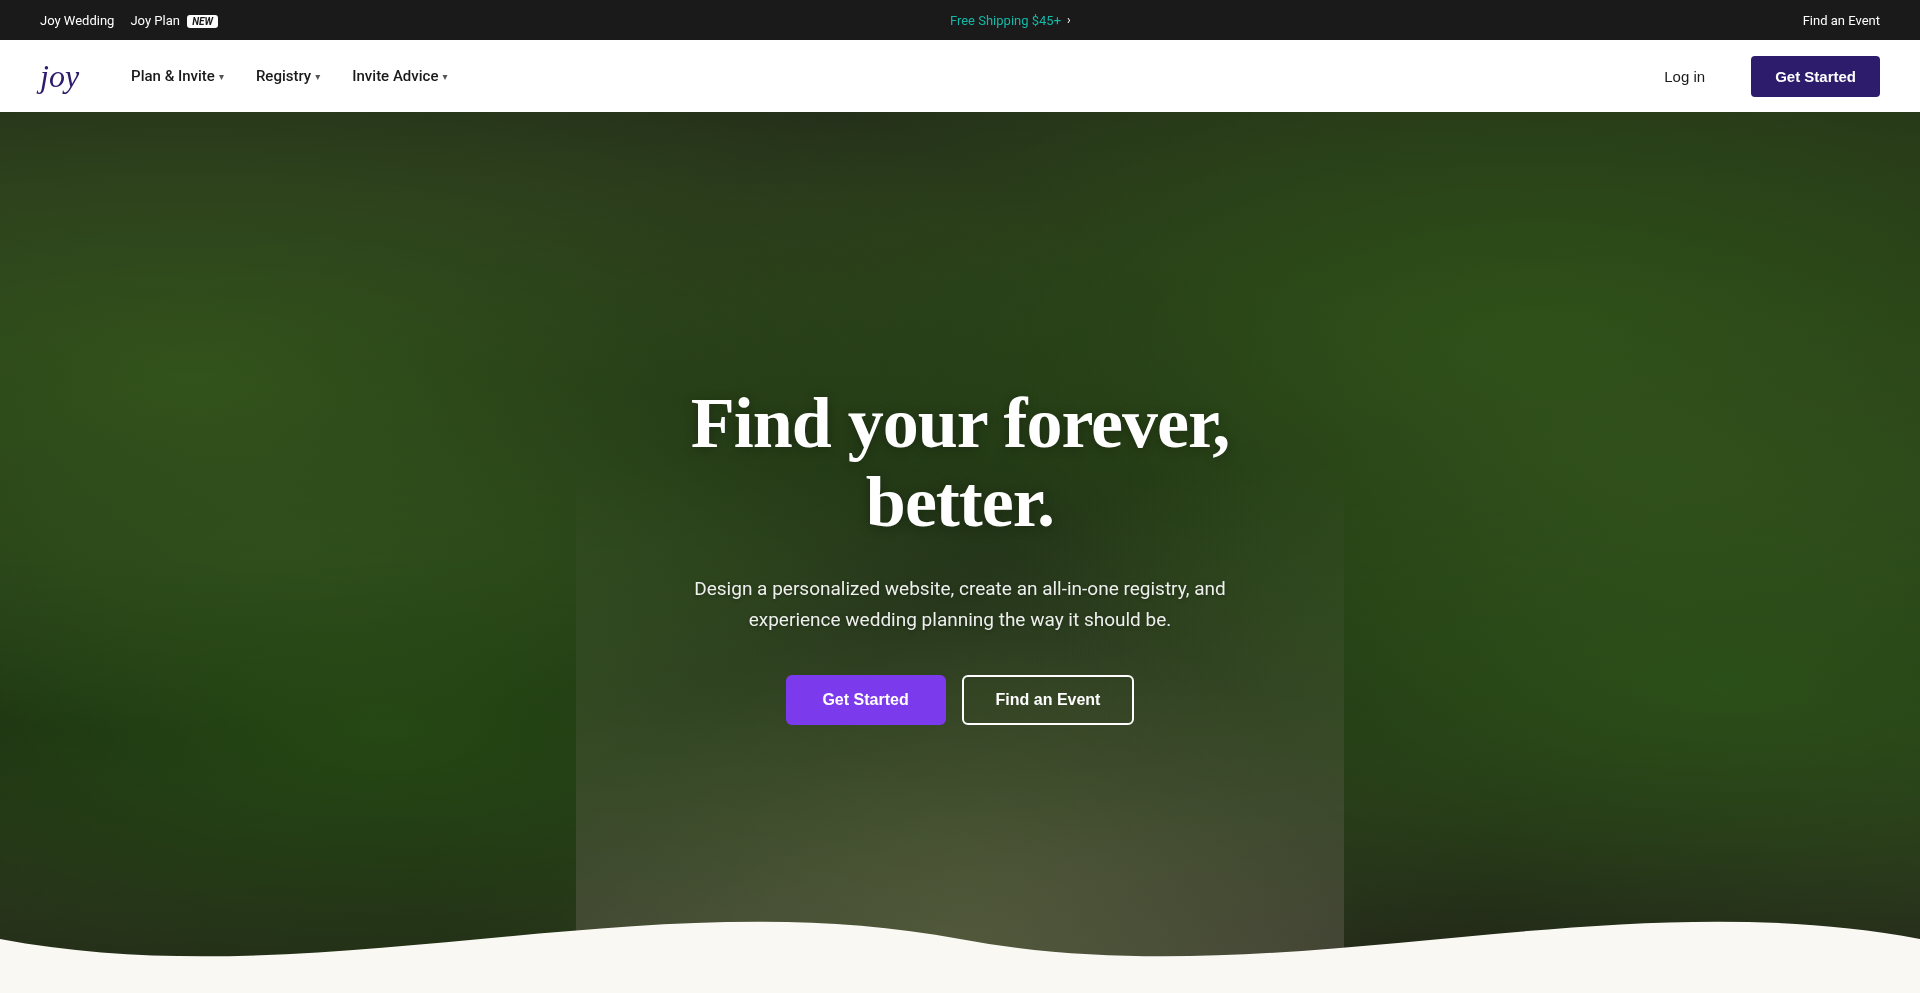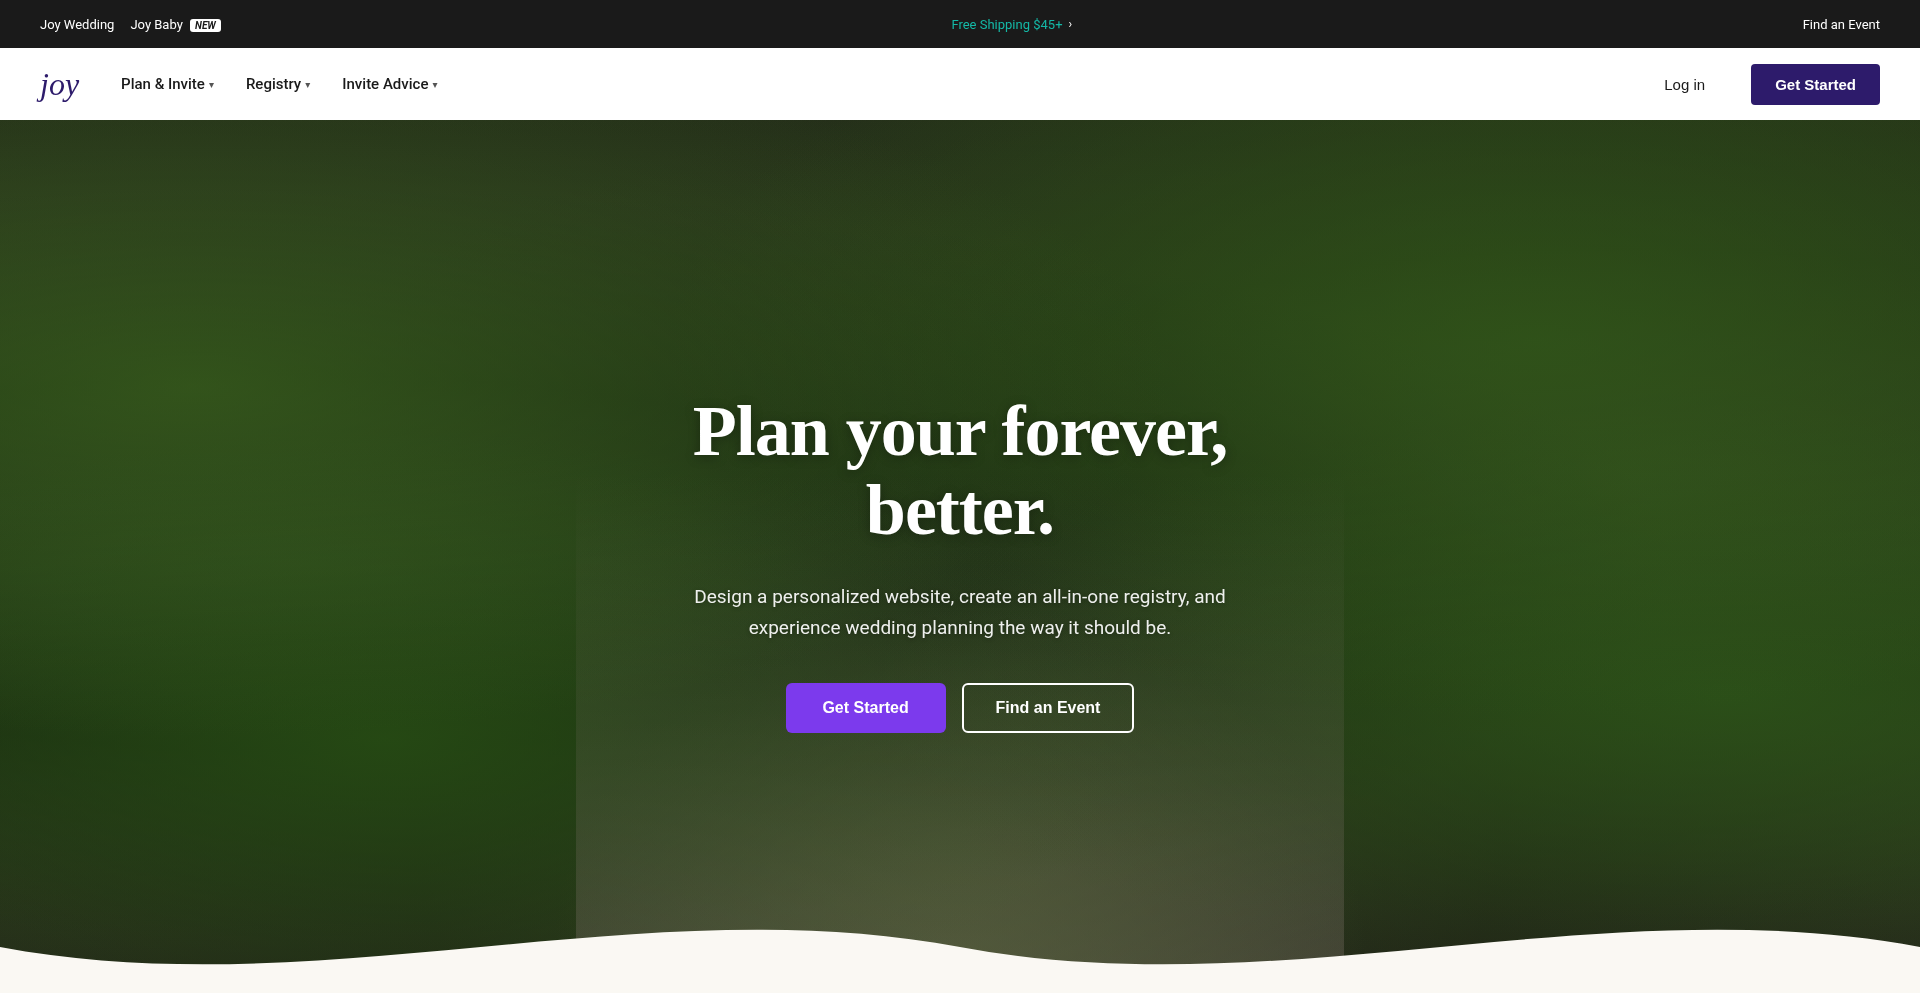--- a/index.html
+++ b/index.html
@@ -12,21 +12,21 @@
       font-family: -apple-system, BlinkMacSystemFont, 'Segoe UI', Roboto, sans-serif;
       width: 1920px;
       min-height: 993px;
       overflow-x: hidden;
     }
 
     
     .top-bar {
       background: #1a1a1a;
       color: #ffffff;
-      height: 48px;
+      height: 40px;
       display: flex;
       align-items: center;
       justify-content: space-between;
       padding: 0 40px;
       font-size: 13px;
     }
 
     .top-bar-left {
       display: flex;
       align-items: center;
@@ -82,21 +82,21 @@
       align-items: center;
       justify-content: space-between;
       padding: 0 40px;
       position: relative;
       z-index: 100;
     }
 
     .navbar-left {
       display: flex;
       align-items: center;
-      gap: 30px;
+      gap: 40px;
     }
 
     .logo {
       font-family: Georgia, serif;
       font-size: 32px;
       font-style: italic;
       color: #2d1b6b;
       font-weight: 400;
       cursor: pointer;
       text-decoration: none;
@@ -283,21 +283,21 @@
       height: 100%;
     }
   </style>
 </head>
 <body>
 
 <div class="top-bar">
   <div class="top-bar-left">
     <a class="top-bar-link">Joy Wedding</a>
     <a class="top-bar-link">
-      <span>Joy Baby</span>
+      <span>Joy Plan</span>
       <span class="new-badge">New</span>
     </a>
   </div>
   <div class="top-bar-center">
     <a>Free Shipping $45+</a>
     <span class="arrow-right">›</span>
   </div>
   <div class="top-bar-right">Find an Event</div>
 </div>
 
@@ -322,21 +322,21 @@
   <div class="navbar-right">
     <button class="log-in-btn">Log in</button>
     <button class="get-started-btn">Get Started</button>
   </div>
 </nav>
 
 <section class="hero">
   <div class="hero-bg"></div>
 
   <div class="hero-content">
-    <h1 class="hero-title">Plan your forever, better.</h1>
+    <h1 class="hero-title">Find your forever, better.</h1>
     <p class="hero-subtitle">Design a personalized website, create an all-in-one registry, and experience wedding planning the way it should be.</p>
     <div class="hero-buttons">
       <button class="hero-get-started-btn">Get Started</button>
       <button class="hero-find-event-btn">Find an Event</button>
     </div>
   </div>
 
   <div class="wave-bottom">
     <svg viewBox="0 0 1920 120" preserveAspectRatio="none" xmlns="http://www.w3.org/2000/svg">
       <path d="M0,60 C320,120 640,0 960,60 C1280,120 1600,0 1920,60 L1920,120 L0,120 Z" fill="#faf8f3"></path>

